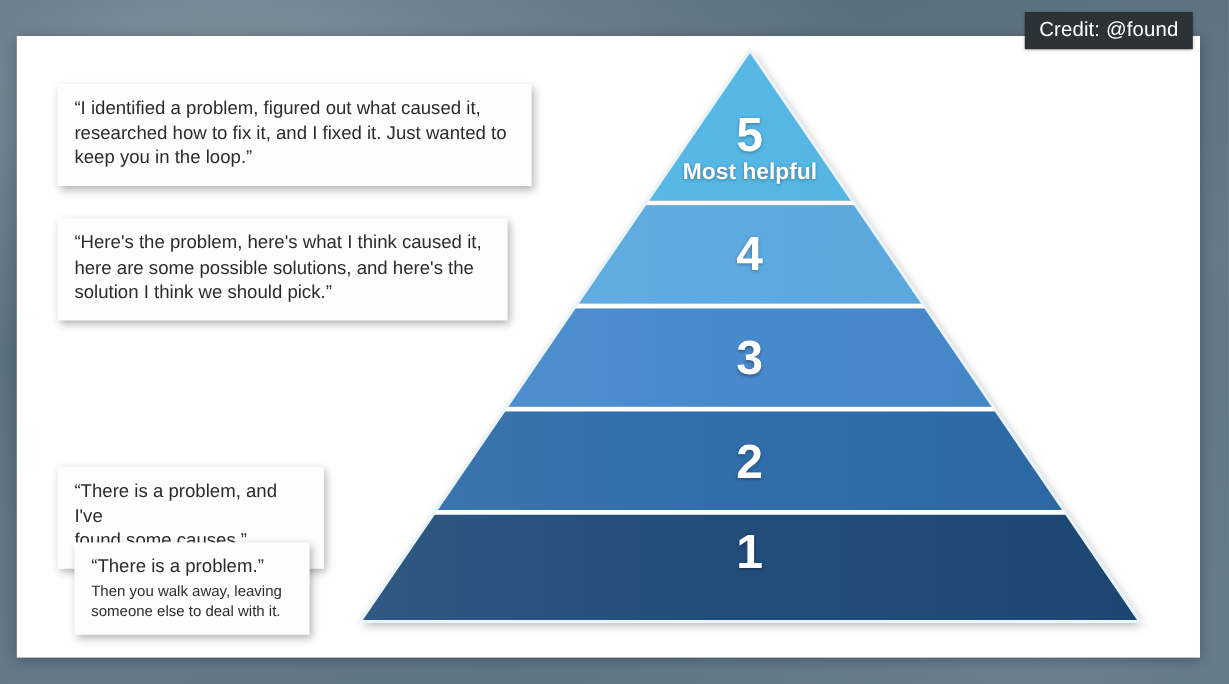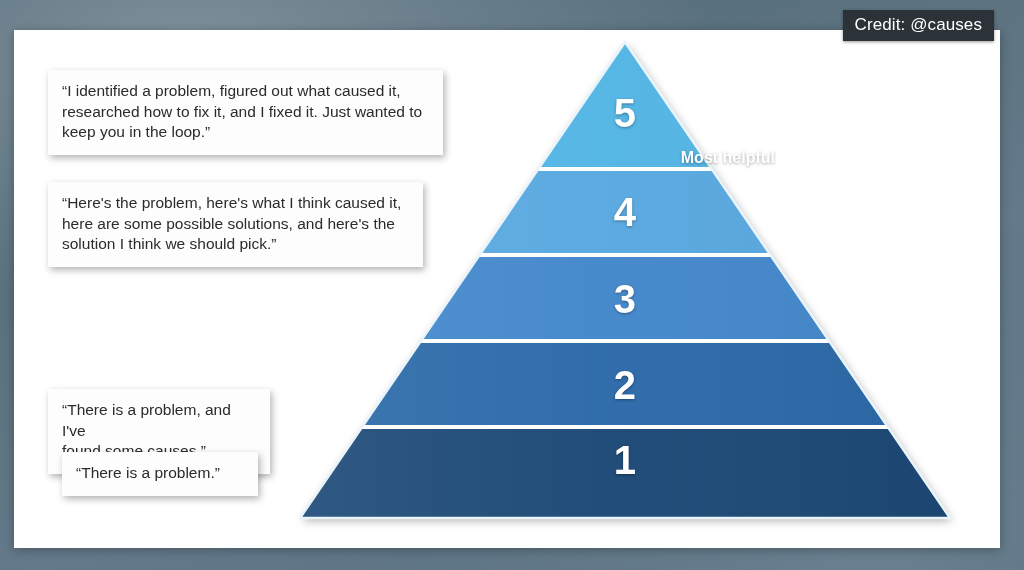--- a/index.html
+++ b/index.html
@@ -70,25 +70,24 @@
     pointer-events: none;
     width: 300px;
   }
   .tier-num {
     font-size: 40px;
     font-weight: bold;
     line-height: 1.0;
     letter-spacing: 0.5px;
   }
   .tier-sub {
-    font-size: 16px;
+    font-size: 19px;
     font-weight: bold;
     line-height: 1.1;
-    margin-top: 16px;
-    text-align: right;
+    margin-top: 1px;
   }
 
   
   .callout {
     position: absolute;
     background: #fdfdfd;
     color: #2b2b2b;
     box-shadow: 2px 3px 7px rgba(0,0,0,0.30);
     padding: 11px 14px 12px 14px;
     z-index: 20;
@@ -185,17 +184,19 @@
   </div>
 
 
   <div class="callout" style="left:48px; top:389px; width:222px;">
     <div class="callout-line">“There is a problem, and I've
 found some causes.”</div>
   </div>
 
   <div class="callout" style="left:62px; top:452px; width:196px;">
     <div class="callout-line">“There is a problem.”</div>
-  </div>
-
-  <div id="credit-badge">Credit: @causes</div>
+    <div class="callout-sub">Then you walk away, leaving
+someone else to deal with it.</div>
+  </div>
+
+  <div id="credit-badge">Credit: @found</div>
 
 </div>
 
 </body></html>

